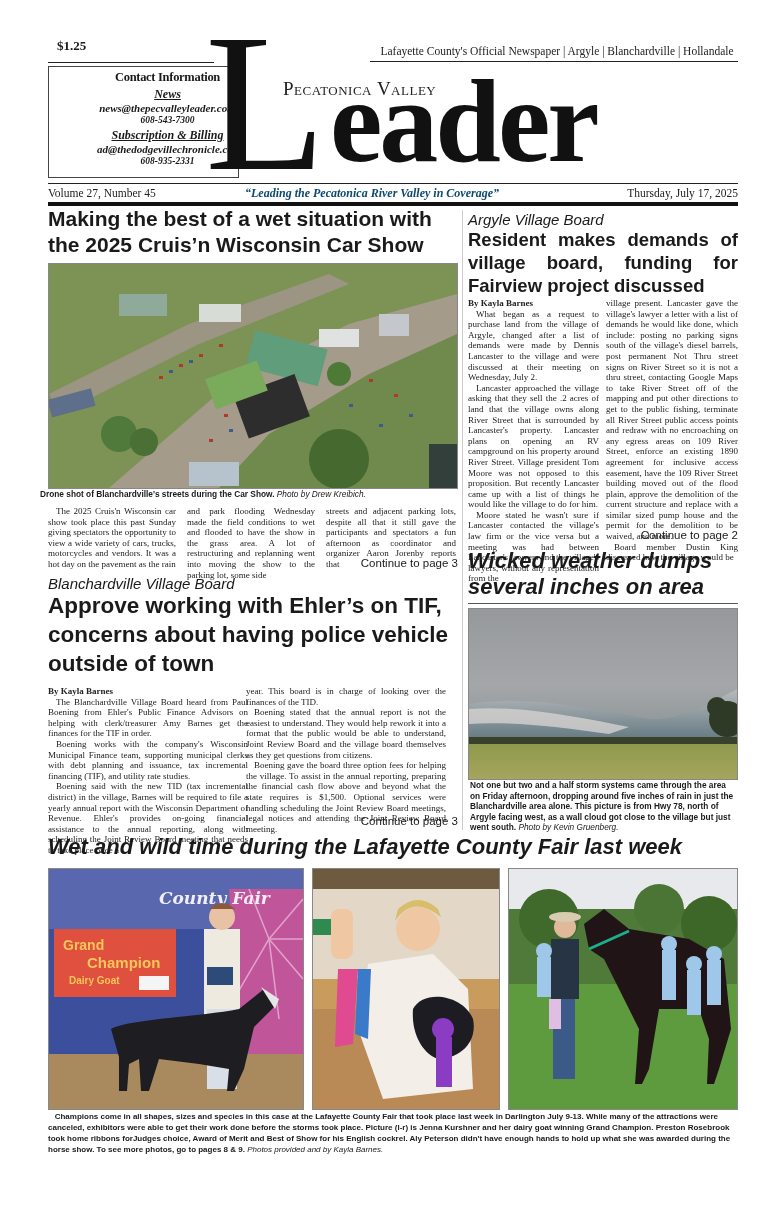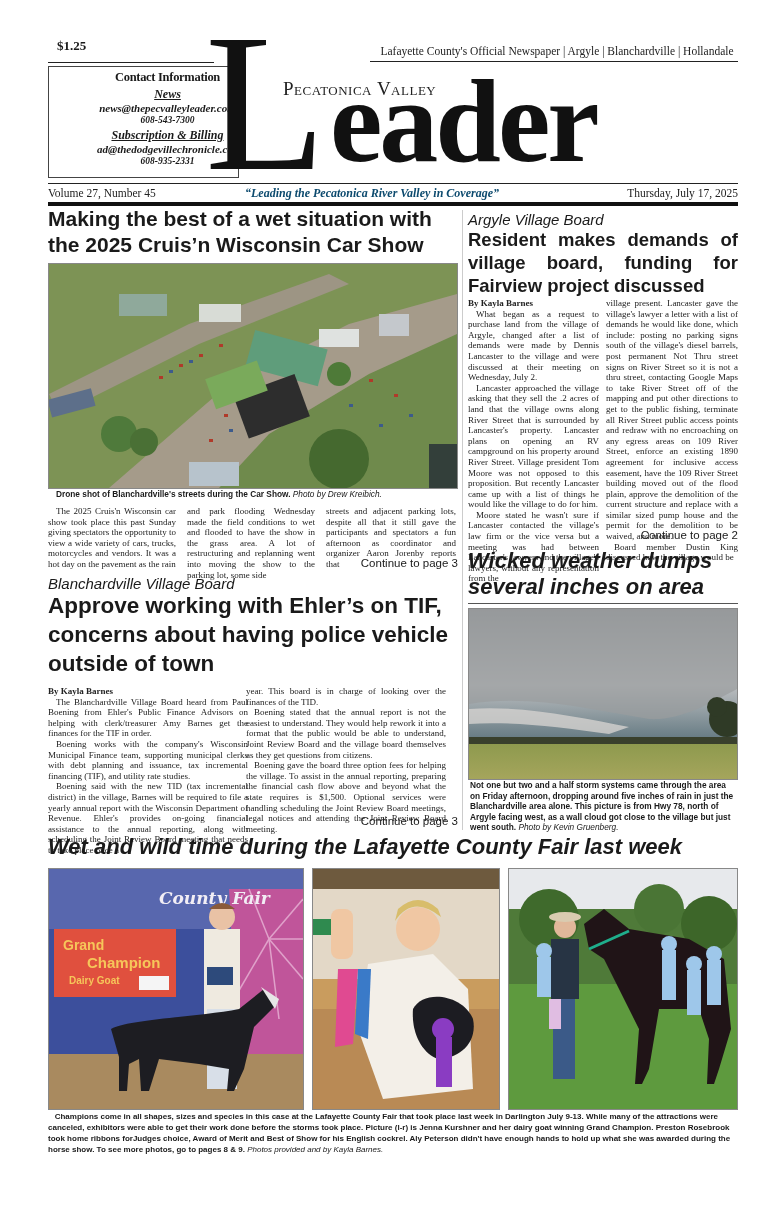--- a/index.html
+++ b/index.html
@@ -101,21 +101,21 @@
       <rect x="120" y="106" width="4" height="3"></rect>
         <rect x="140" y="96" width="4" height="3"></rect>
         <rect x="300" y="140" width="4" height="3"></rect>
       <rect x="330" y="160" width="4" height="3"></rect>
         <rect x="360" y="150" width="4" height="3"></rect>
         <rect x="180" y="165" width="4" height="3"></rect>
     </g>
   </svg>
 </div>
 
-<div class="abs caption" style="left:56px; top:489px; width:400px;">
+<div class="abs caption" style="left:40px; top:489px; width:400px;">
   <b>Drone shot of Blanchardville's streets during the Car Show.</b>
   <span class="credit">Photo by Drew Kreibich.</span>
 </div>
 
 <div class="abs body" style="left:48px; top:506px; width:128px;">
     <p>The 2025 Cruis'n Wisconsin car show took place this past Sunday giving spectators the opportunity to view a wide variety of cars, trucks, motorcycles and vendors. It was a hot day on the pavement as the rain</p>
   </div>
 <div class="abs body" style="left:187px; top:506px; width:128px;">
     <p style="text-indent:0">and park flooding Wednesday made the field conditions to wet and flooded to have the show in the grass area. A lot of restructuring and replanning went into moving the show to the parking lot, some side</p>
   </div>

